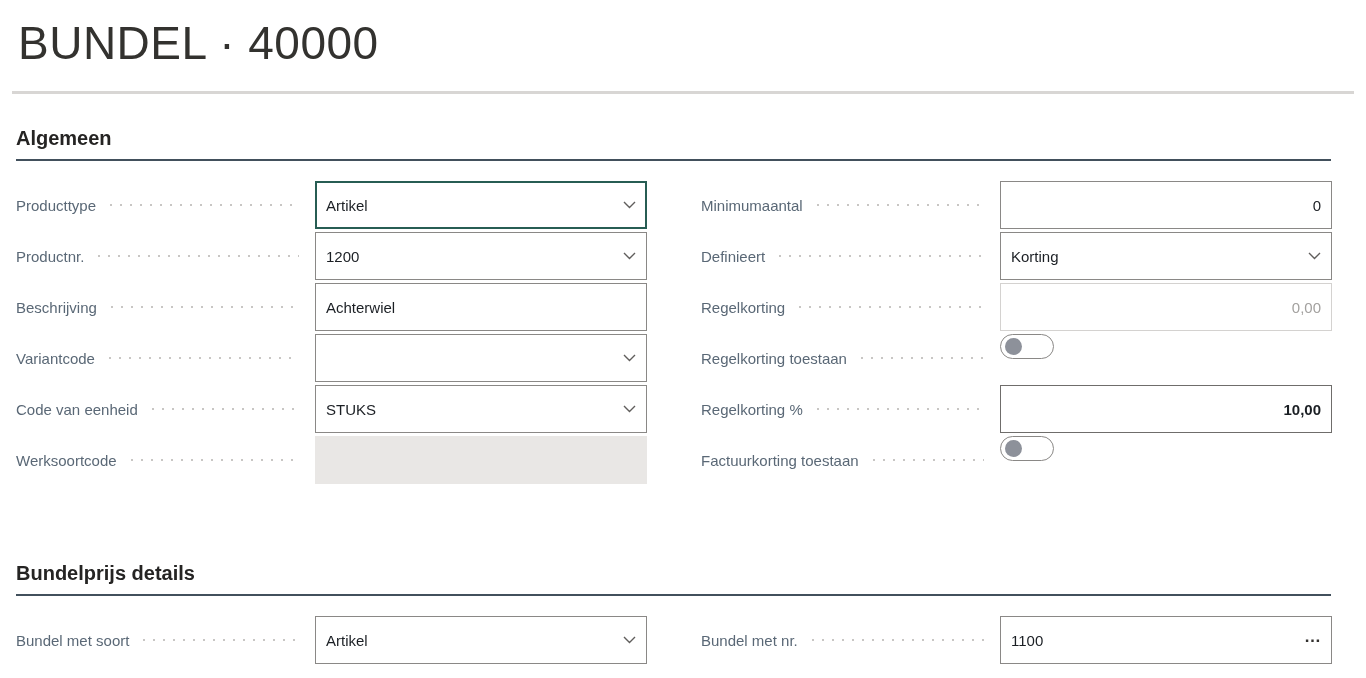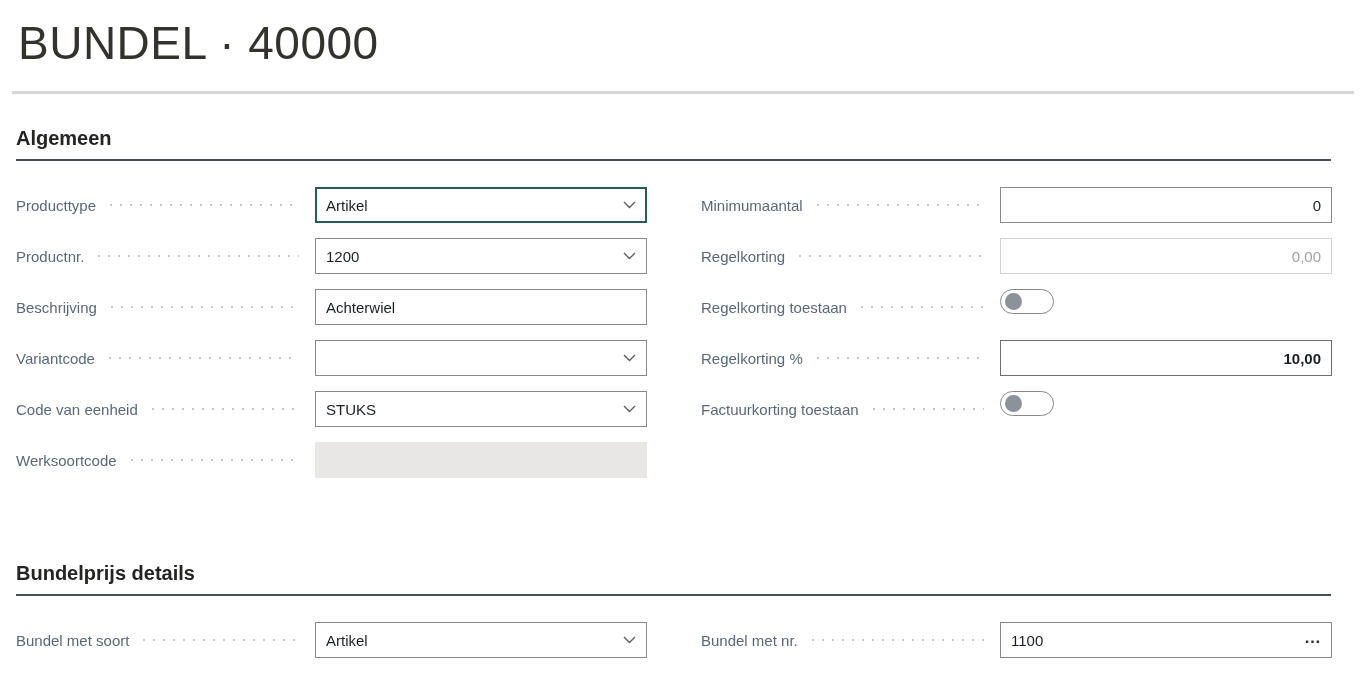--- a/index.html
+++ b/index.html
@@ -68,21 +68,21 @@
     height: 6px;
     margin-left: 10px;
     background-image: radial-gradient(circle, #c8c6c4 1.3px, transparent 1.5px);
     background-size: 10px 6px;
     background-repeat: repeat-x;
     background-position: left center;
   }
   .ctl {
     flex: 0 0 332px;
     width: 332px;
-    height: 36px;
+    height: 48px;
     position: relative;
   }
   .box {
     width: 100%; height: 100%;
     border: 1px solid #8a8886;
     background: #ffffff;
     font-family: "Liberation Sans", sans-serif;
     font-size: 15px;
     color: #1b1f24;
     padding: 0 10px;
@@ -234,20 +234,34 @@
         <div class="row">
           <div class="lab">
             <span class="label">Minimumaantal</span>
             <span class="leader"></span>
           </div>
           <div class="ctl">
             <input class="box num" value="0" style="">
           </div>
         </div>
 
+        <div class="row">
+          <div class="lab">
+            <span class="label">Definieert</span>
+            <span class="leader"></span>
+          </div>
+          <div class="ctl">
+            <input class="box combo" value="Korting" style="">
+            <span class="chev">
+              <svg width="13" height="8" viewBox="0 0 13 8">
+                  <path d="M1 1 L6.5 6.5 L12 1" fill="none" stroke="#605e5c" stroke-width="1.4"></path>
+                </svg>
+            </span>
+          </div>
+        </div>
 
         <div class="row">
           <div class="lab">
             <span class="label">Regelkorting</span>
             <span class="leader"></span>
           </div>
           <div class="ctl">
             <input class="box num disabled-light" readonly="" value="0,00" style="">
           </div>
         </div>

